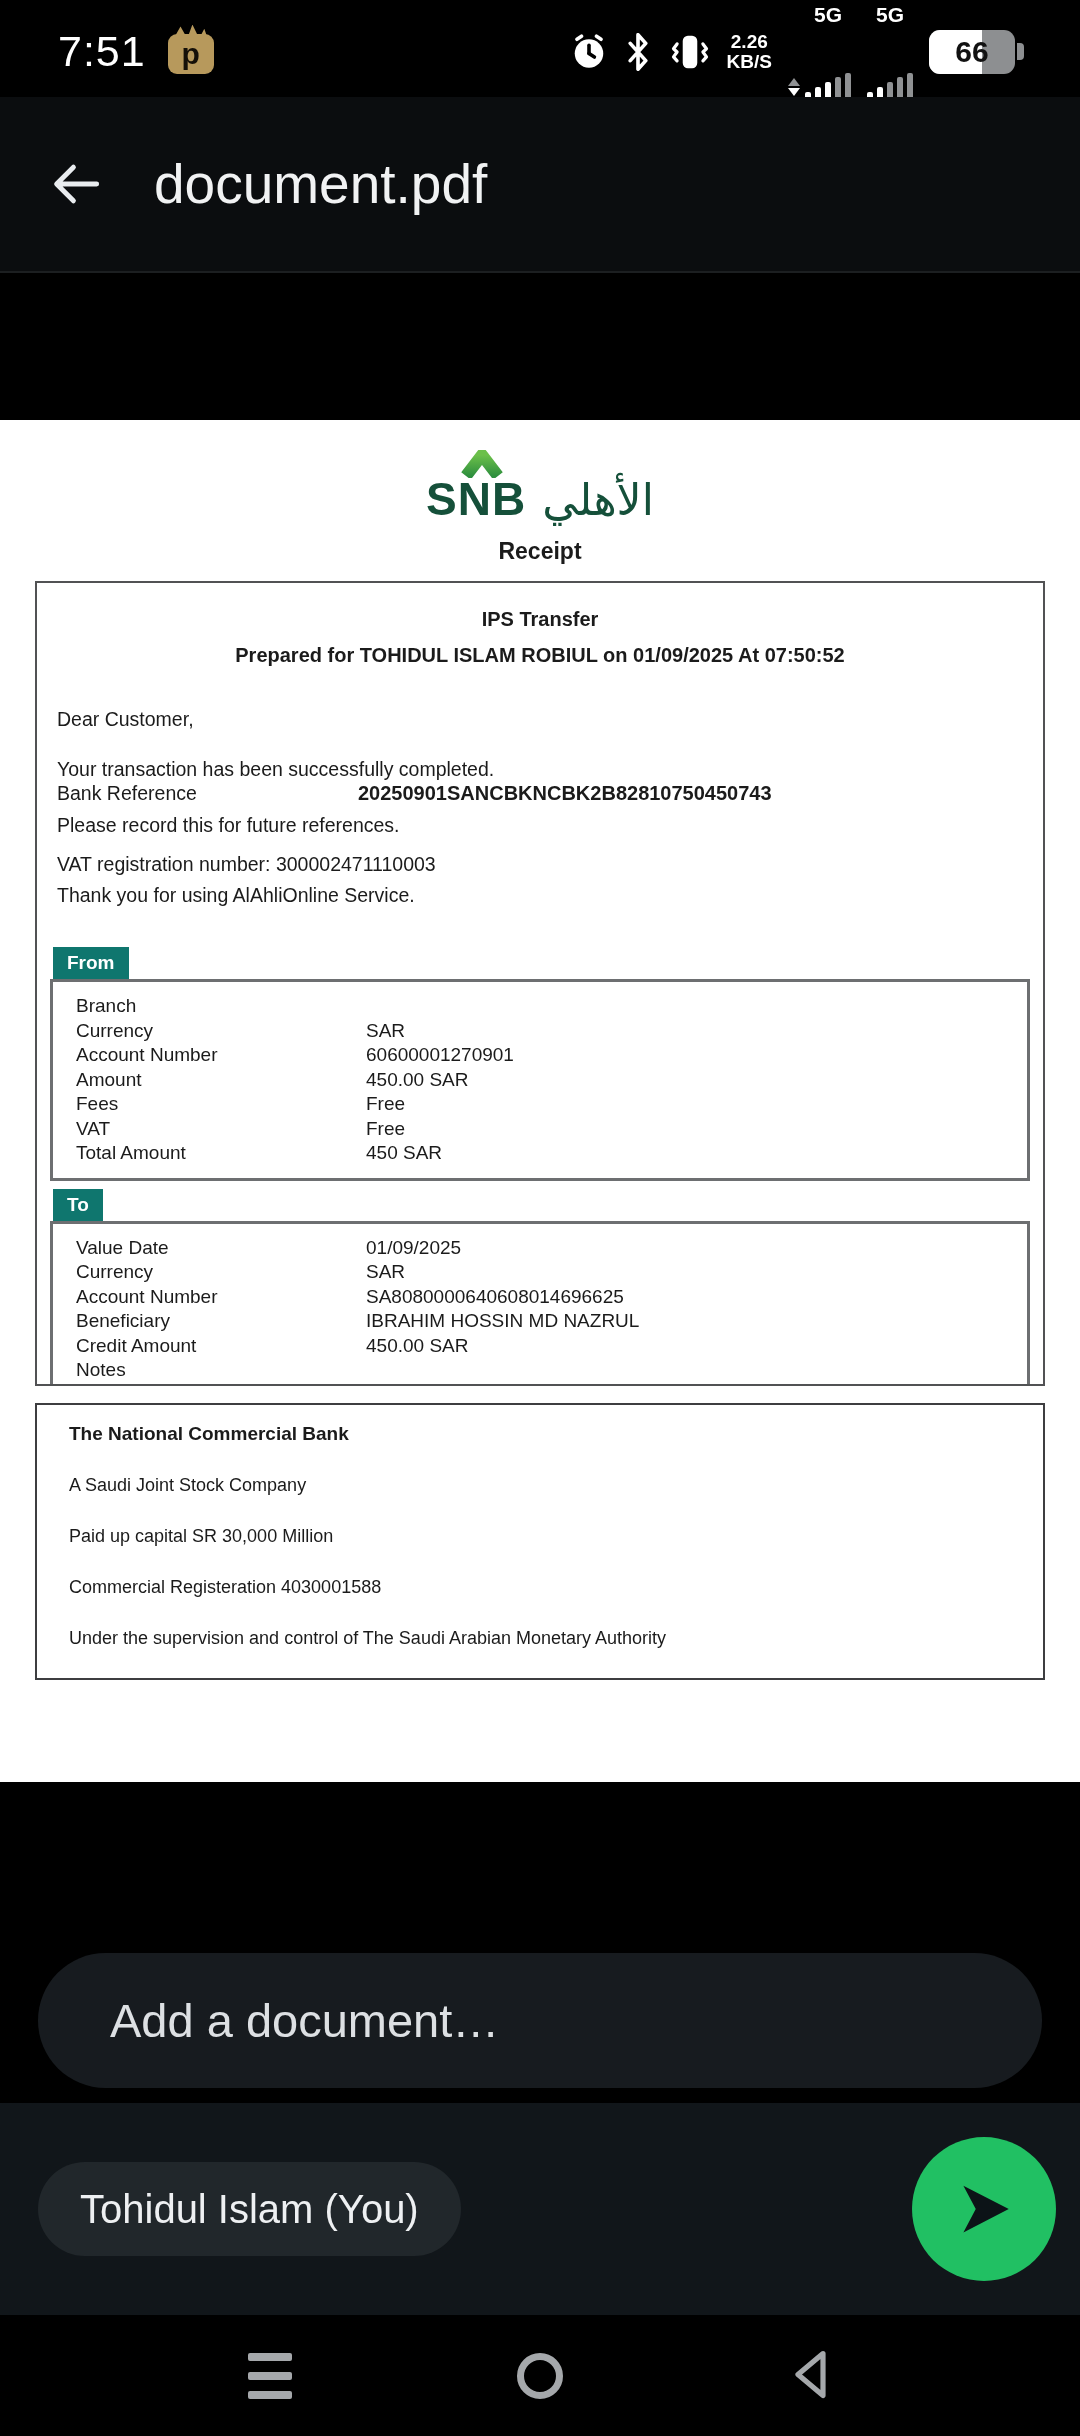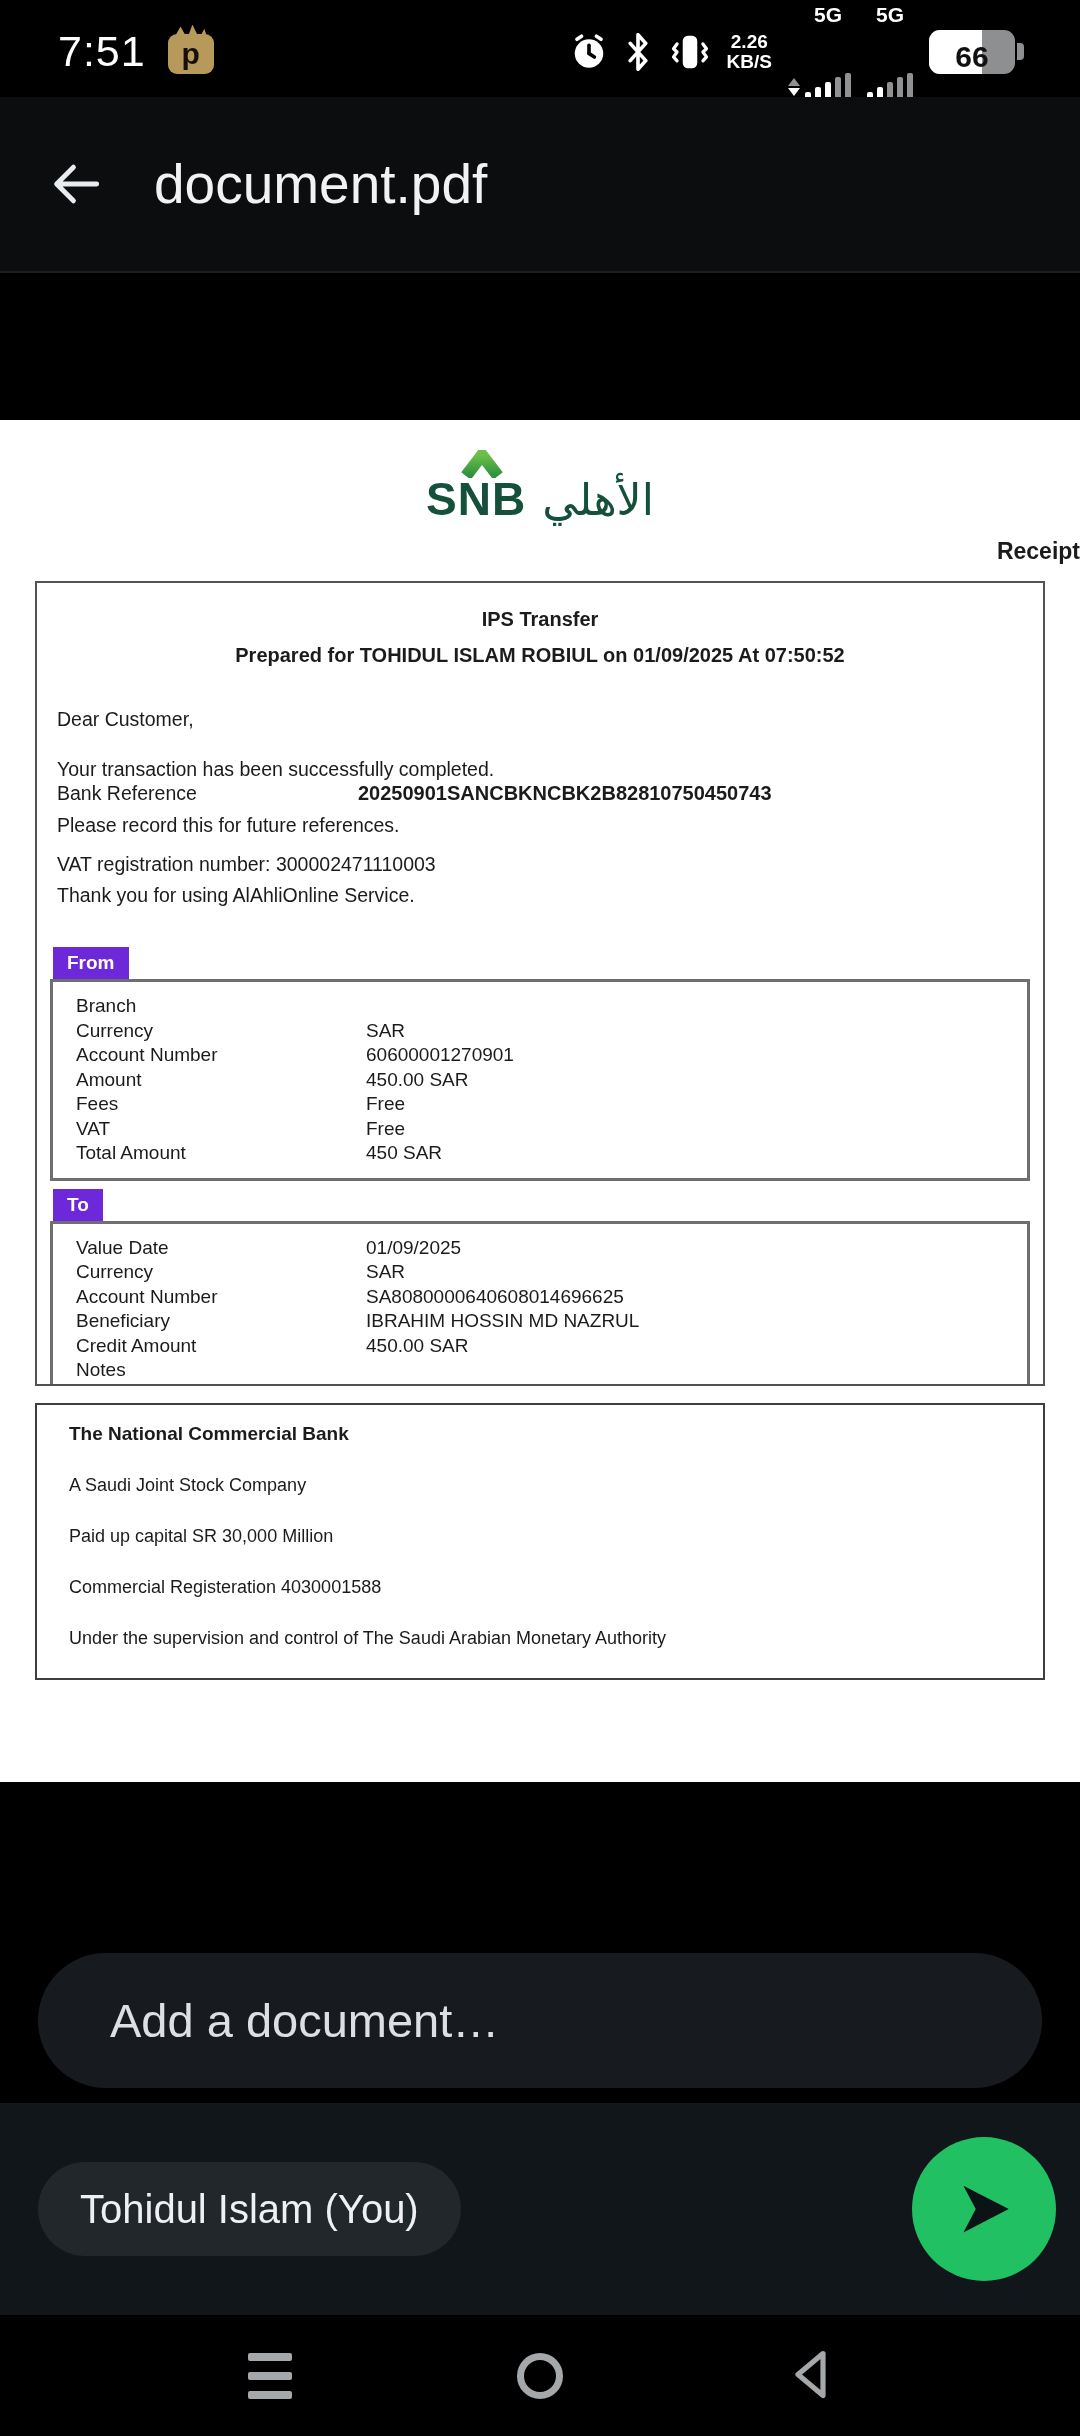--- a/index.html
+++ b/index.html
@@ -23,51 +23,51 @@
   .netspeed span{font-size:19px;font-weight:bold;color:#fff;}
   .sim{display:flex;align-items:flex-end;gap:5px;}
   .sim .updown{display:flex;flex-direction:column;gap:2px;margin-bottom:3px;}
   .sim .updown i{width:0;height:0;border-left:6px solid transparent;border-right:6px solid transparent;display:block;}
   .sim .updown .up{border-bottom:8px solid #8f9193;}
   .sim .updown .down{border-top:8px solid #fff;}
   .simcol{display:flex;flex-direction:column;align-items:center;gap:45px;}
   .simlabel{font-size:21px;font-weight:bold;color:#fff;line-height:1;margin-bottom:3px;}
   .bars{display:flex;align-items:flex-end;gap:4px;height:26px;}
   .bars i{width:6px;border-radius:2px;display:block;}
-  .battery{position:relative;width:86px;height:44px;border-radius:11px;overflow:hidden;background:#8d8f91;display:flex;align-items:flex-end;}
+  .battery{position:relative;width:86px;height:44px;border-radius:11px;overflow:hidden;background:#8d8f91;display:flex;align-items:center;}
   .battery .fill{position:absolute;left:0;top:0;bottom:0;width:62%;background:#fff;}
   .battery .pct{position:relative;width:100%;text-align:center;font-size:30px;font-weight:bold;color:#111;z-index:2;}
   .battery-nub{width:7px;height:17px;background:#8d8f91;border-radius:0 4px 4px 0;margin-left:2px;}
   
   .app-header{height:176px;background:#0b0d0f;border-bottom:2px solid #1c1f21;
     display:flex;align-items:center;padding:0 40px;color:#eceeef;}
   .back-btn{width:72px;height:72px;display:flex;align-items:center;justify-content:center;background:none;border:none;padding:0;cursor:pointer;}
   .back-btn svg{display:block;}
   .hdr-title{font-size:55px;font-weight:400;margin-left:42px;color:#f1f2f3;}
   
   .viewer{height:1509px;background:#000;overflow:hidden;}
   .pdf-page{width:1080px;height:1362px;margin-top:147px;background:#fff;color:#1b1b1b;position:relative;}
   .logo-row{display:flex;justify-content:center;align-items:flex-end;gap:16px;padding-top:46px;height:102px;}
   .snb-mark{position:relative;font-weight:bold;font-size:46px;letter-spacing:1px;color:#15503a;line-height:1;}
   .snb-caret{position:absolute;top:-26px;left:34px;}
   .arabic-mark{font-family:"DejaVu Sans",sans-serif;font-size:44px;color:#15503a;line-height:1;}
-  .receipt-title{text-align:right;font-weight:bold;font-size:23px;margin-top:16px;}
+  .receipt-title{text-align:center;font-weight:bold;font-size:23px;margin-top:16px;}
   .receipt-box{margin:16px 35px 0;border:2px solid #515254;height:805px;padding:16px 20px;overflow:hidden;}
   .cline{text-align:center;font-weight:bold;font-size:20px;line-height:24px;}
   .c1{margin-top:8px;}
   .c2{margin-top:12px;}
   .bline{font-size:19.5px;line-height:24px;}
   .greet{margin-top:40px;}
   .succ{margin-top:26px;}
   .refrow{display:flex;line-height:24px;}
   .refrow .lab{width:301px;font-size:19.5px;}
   .refrow .val{font-size:20px;font-weight:bold;}
   .rec{margin-top:8px;} .vat{margin-top:15px;} .thx{margin-top:7px;}
   .sec-from{margin-top:40px;} .sec-to{margin-top:8px;}
-  .tab{display:inline-block;margin-left:-4px;background:#6d28d9;color:#fff;font-weight:bold;
+  .tab{display:inline-block;margin-left:-4px;background:#0f766e;color:#fff;font-weight:bold;
     font-size:19px;line-height:1;padding:6px 14px 7px;min-width:48px;text-align:left;}
   .inner-box{border:3px solid #6d6f71;margin:0 -7px;padding:12px 0;}
   .sec-to .inner-box{padding-bottom:14px;}
   .trow{display:flex;padding-left:23px;line-height:24.5px;font-size:19px;}
   .trow .tl{width:290px;}
   .trow .tv{flex:1;}
   .bank-info{margin:17px 35px 0;border:2px solid #3d3e40;padding:18px 32px 0;}
   .bank-info .bt{font-weight:bold;font-size:19px;line-height:22px;margin-bottom:29px;}
   .bank-info .bl{font-size:18px;line-height:22px;margin-bottom:29px;}
   

